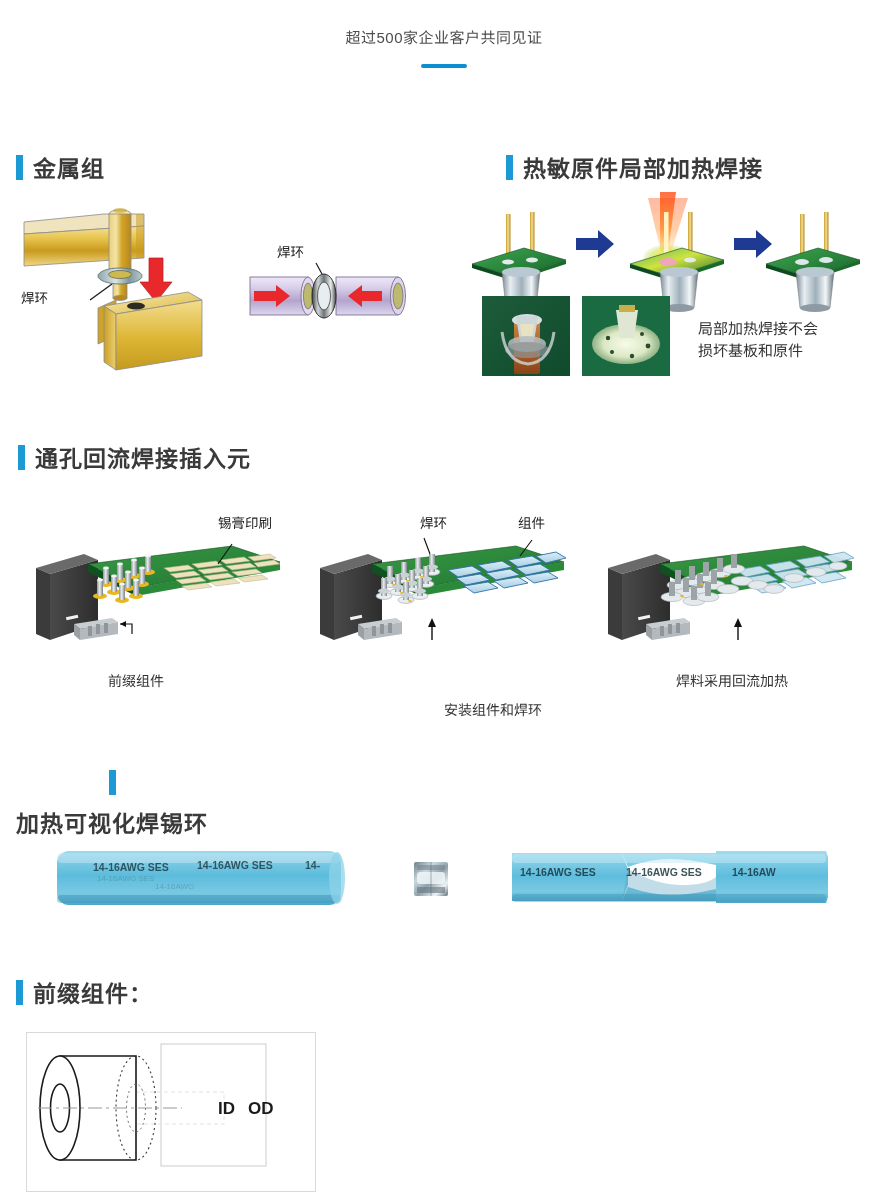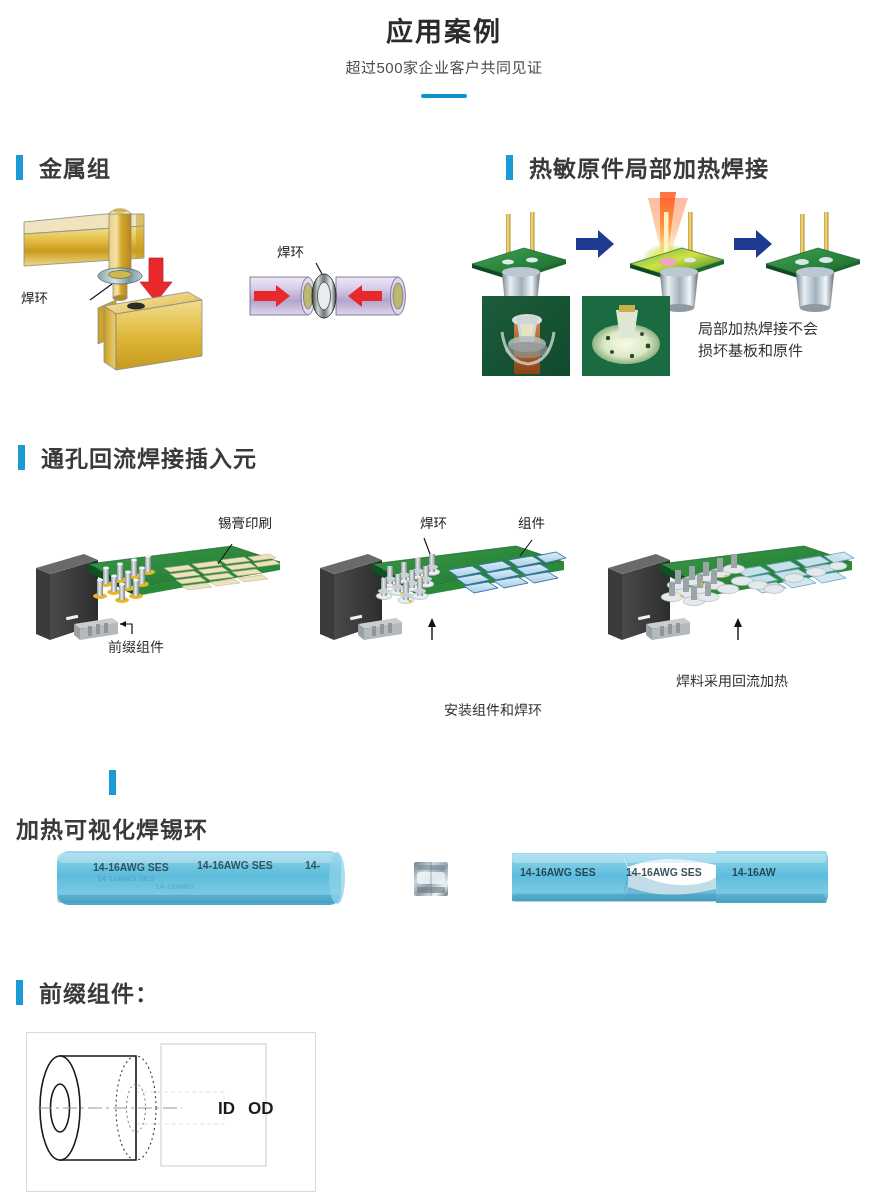--- a/index.html
+++ b/index.html
@@ -40,21 +40,21 @@
     height: 4px;
     background: #0b8fd0;
     border-radius: 2px;
     margin: 17px auto 0 auto;
   }
 
   
   .section-head {
     display: flex;
     align-items: center;
-    gap: 16px;
+    gap: 10px;
   }
   .head-bar {
     width: 7px;
     height: 25px;
     background: #1b9ad6;
     flex: 0 0 auto;
   }
   .head-text {
     font-size: 23px;
     font-weight: bold;
@@ -81,21 +81,20 @@
     color: #222222;
     white-space: nowrap;
   }
 
   svg { display: block; overflow: visible; }
 </style>
 </head>
 <body>
 
 <div class="page-header">
-  <div class="page-title">应用案例</div>
   <div class="page-subtitle">超过500家企业客户共同见证</div>
   <div class="title-divider"></div>
 </div>
 
 <div class="section-head abs" style="left:16px; top:150px;">
   <div class="head-bar"></div>
   <div class="head-text">金属组</div>
 </div>
 
 <div class="abs" style="left:16px; top:196px;">
@@ -431,21 +430,21 @@
       <rect x="68" y="95" width="4" height="10" fill="#8f9599"></rect>
     </g>
 
     <path d="M96 106 L96 96 L84 96" fill="none" stroke="#111" stroke-width="1.2"></path>
     <polygon points="84,96 90,93 90,99" fill="#111"></polygon>
 
     <line x1="182" y1="36" x2="196" y2="16" stroke="#111" stroke-width="1.1"></line>
   </svg>
 </div>
 <div class="abs label-small" style="left:218px; top:512px;">锡膏印刷</div>
-<div class="abs caption" style="left:108px; top:636px;">前缀组件</div>
+<div class="abs caption" style="left:108px; top:670px;">前缀组件</div>
 
 <div class="abs" style="left:320px; top:528px;">
   <svg width="250" height="130" viewBox="0 0 250 130">
     <defs>
       <linearGradient id="comp-blue" x1="0" y1="0" x2="0" y2="1">
         <stop offset="0%" stop-color="#dbeef8"></stop>
         <stop offset="100%" stop-color="#a9cfe4"></stop>
       </linearGradient>
     </defs>
 

